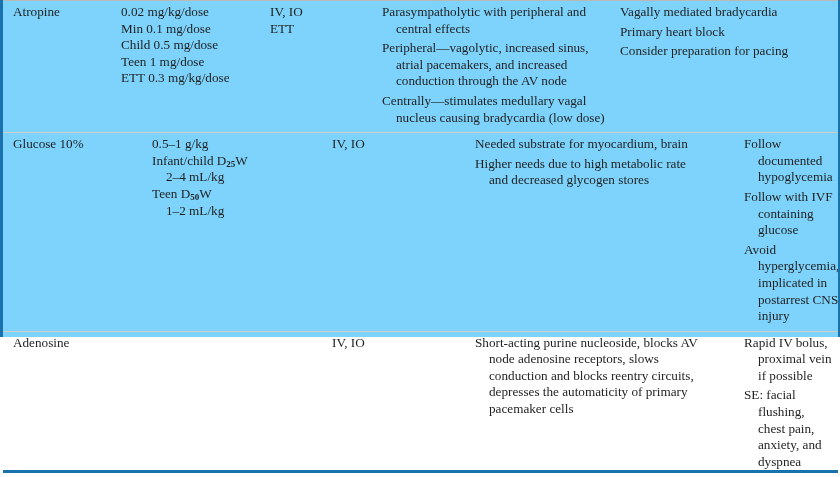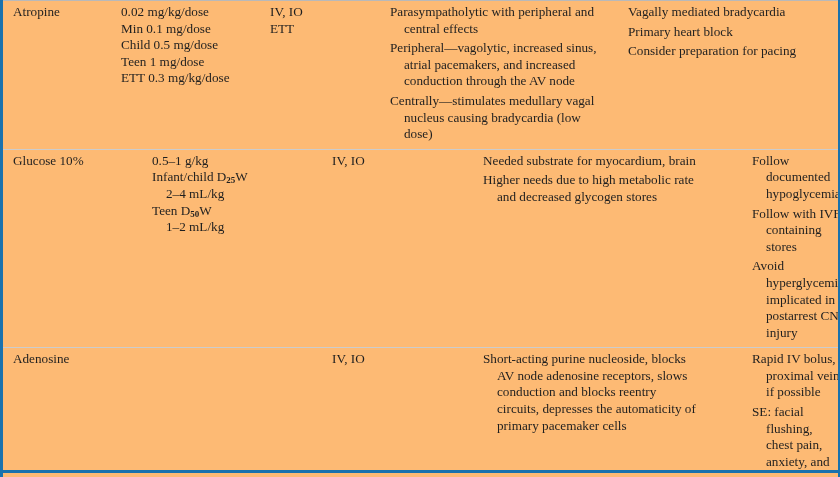--- a/index.html
+++ b/index.html
@@ -6,43 +6,43 @@
   body {
     width: 840px; height: 477px;
     font-family: "Liberation Serif", "DejaVu Serif", serif;
     color: #1f1f1f;
     font-size: 13.2px;
     line-height: 16.6px;
     overflow: hidden;
   }
   .sheet {
     box-sizing: border-box;
-    width: 840px; height: 477px;
+    width: 840px; height: 337px;
     border-left: 3px solid #1a72ad;
     border-right: 2px solid #1a72ad;
-    background: #fdba74;
+    background: #7dd3fc;
   }
   .drug-table {
     box-sizing: border-box;
     height: 473px;
     border-top: 1px solid #b9b9b9;
     border-bottom: 3px solid #1a72ad;
     overflow: hidden;
   }
   .drug-row {
     display: grid;
     grid-template-columns: 108px 149px 108px 238px 1fr;
     padding: 3px 5px 6px 10px;
     align-items: start;
   }
   .drug-row + .drug-row { border-top: 1px solid #cccccc; gap: 31px; }
   .cell { padding-right: 8px; }
   .cell:last-child { padding-right: 0; }
   .para {
-    margin: 0 0 3px 12px;
+    margin: 0 0 3px 4px;
     padding-left: 14px;
     text-indent: -14px;
   }
   .para:last-child { margin-bottom: 0; }
   .line { white-space: nowrap; }
   .line.indent { padding-left: 14px; }
   sub {
     font-size: 0.68em;
     line-height: 0;
     vertical-align: -0.25em;
@@ -93,21 +93,21 @@
         </div>
         <div class="cell">
           <div class="line">IV, IO</div>
         </div>
         <div class="cell">
           <p class="para">Needed substrate for myocardium, brain</p>
           <p class="para">Higher needs due to high metabolic rate and decreased glycogen stores</p>
         </div>
         <div class="cell">
           <p class="para">Follow documented hypoglycemia</p>
-          <p class="para">Follow with IVF containing stores</p>
+          <p class="para">Follow with IVF containing glucose</p>
           <p class="para">Avoid hyperglycemia, implicated in postarrest CNS injury</p>
         </div>
       </div>
       <div class="drug-row">
         <div class="cell">
           <div class="line">Adenosine</div>
         </div>
         <div class="cell"></div>
         <div class="cell">
           <div class="line">IV, IO</div>

